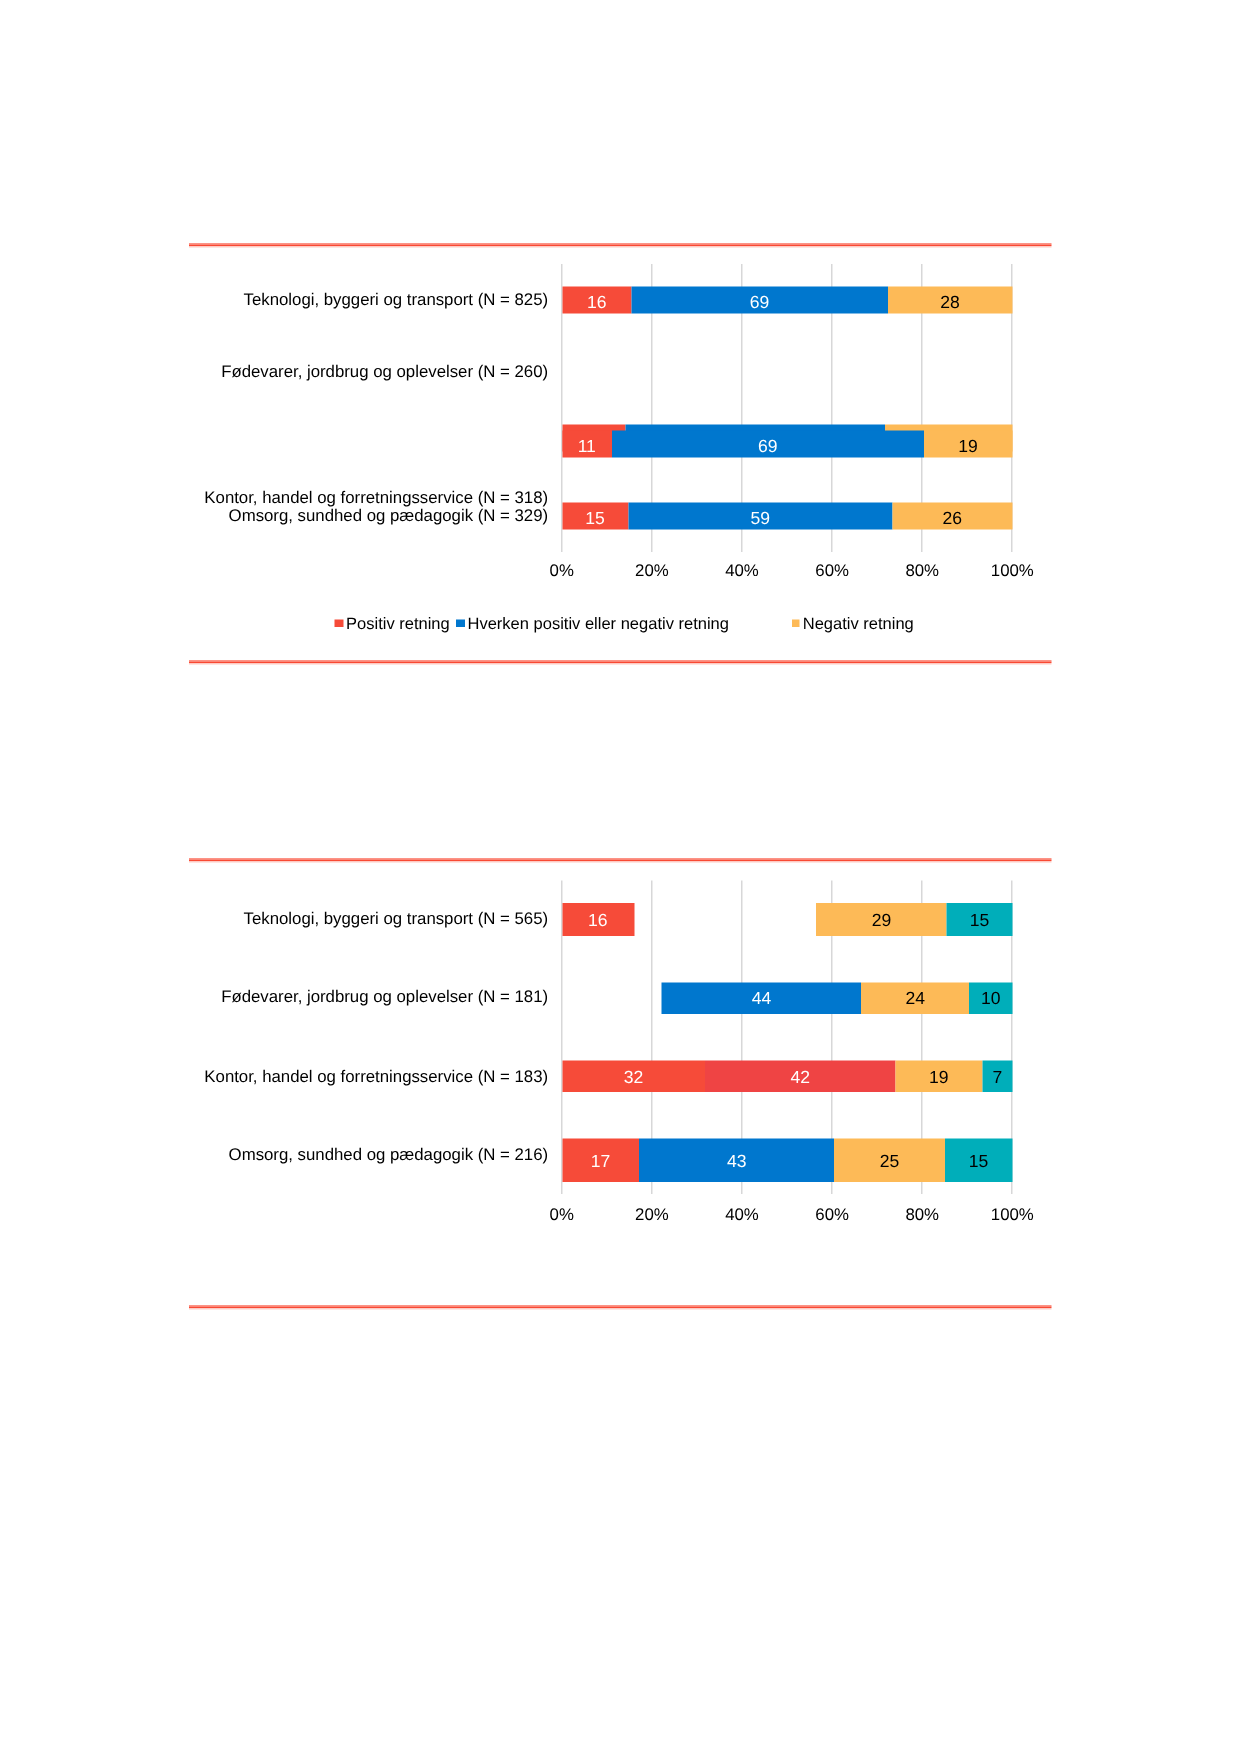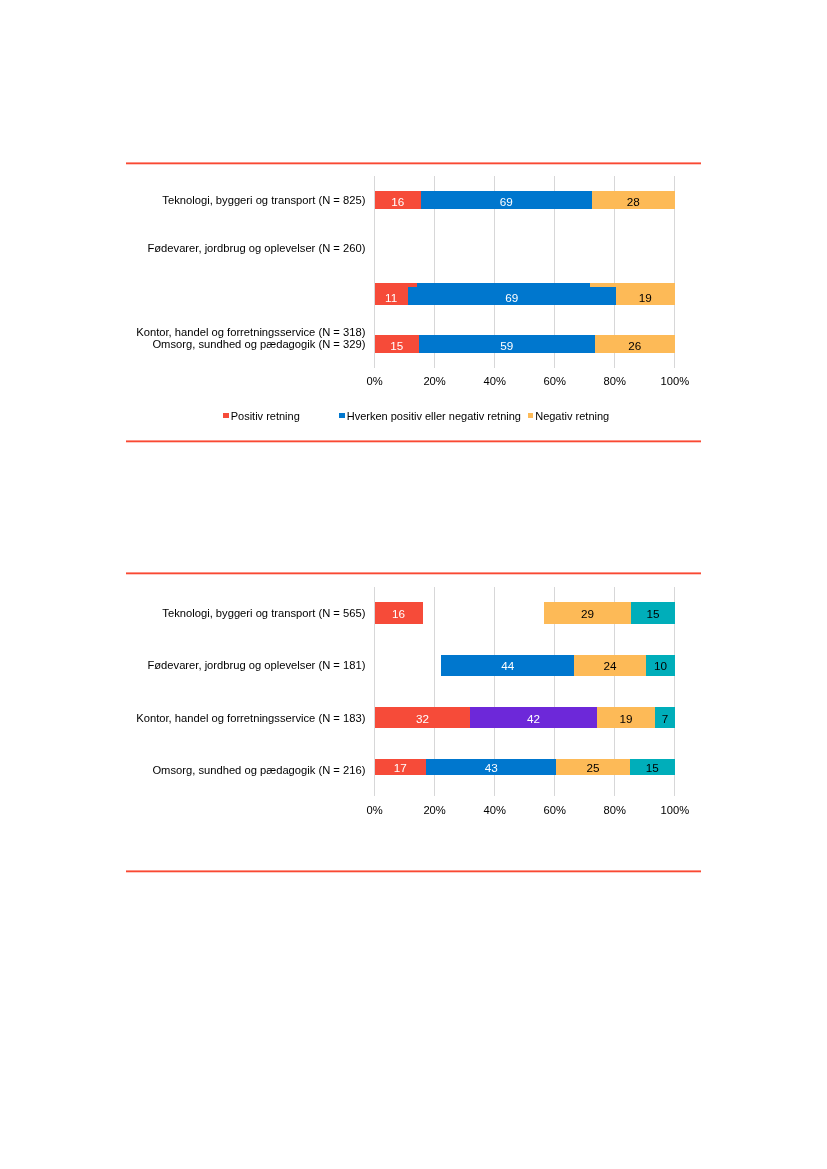--- a/index.html
+++ b/index.html
@@ -163,21 +163,21 @@
     <div class="tick-label" style="left: 454.66px; top: 373.2px;">40%</div>
     <div class="tick-label" style="left: 514.74px; top: 373.2px;">60%</div>
     <div class="tick-label" style="left: 574.82px; top: 373.2px;">80%</div>
     <div class="tick-label" style="left: 634.9px; top: 373.2px;">100%</div>
 
     <div class="legend" style="top: 409.5px;">
       <div class="legend-item" style="left: 223px;">
         <span class="legend-swatch" style="background: rgb(246, 75, 57);"></span>
         <span class="legend-text">Positiv retning</span>
       </div>
-      <div class="legend-item" style="left: 339px;">
+      <div class="legend-item" style="left: 304px;">
         <span class="legend-swatch" style="background: rgb(0, 119, 206);"></span>
         <span class="legend-text">Hverken positiv eller negativ retning</span>
       </div>
       <div class="legend-item" style="left: 527.5px;">
         <span class="legend-swatch" style="background: rgb(253, 186, 87);"></span>
         <span class="legend-text">Negativ retning</span>
       </div>
     </div>
 
     <div class="rule" style="left: 125.5px; width: 575.5px; top: 440px;">
@@ -233,31 +233,31 @@
           <span>24</span>
         </div>
       <div class="seg dark" style="width: 9.6%; background: rgb(0, 174, 186); color: rgb(0, 0, 0);">
           <span>10</span>
         </div>
     </div>
     <div class="bar-row" style="left: 374.5px; width: 300.4px; top: 706.966px; height: 21.318px;">
       <div class="seg light" style="width: 31.9%; background: rgb(246, 75, 57); color: rgb(255, 255, 255);">
           <span>32</span>
         </div>
-      <div class="seg light" style="width: 42.1%; background: #6d28d9; color: rgb(255, 255, 255);">
+      <div class="seg light" style="width: 42.1%; background: #ef4444; color: rgb(255, 255, 255);">
           <span>42</span>
         </div>
       <div class="seg dark" style="width: 19.4%; background: rgb(253, 186, 87); color: rgb(0, 0, 0);">
           <span>19</span>
         </div>
       <div class="seg dark" style="width: 6.6%; background: rgb(0, 174, 186); color: rgb(0, 0, 0);">
           <span>7</span>
         </div>
     </div>
-    <div class="bar-row" style="left: 374.5px; width: 300.4px; top: 759.216px; height: 16px;">
+    <div class="bar-row" style="left: 374.5px; width: 300.4px; top: 759.216px; height: 29px;">
       <div class="seg light" style="width: 17.2%; background: rgb(246, 75, 57); color: rgb(255, 255, 255);">
           <span>17</span>
         </div>
       <div class="seg light" style="width: 43.3%; background: rgb(0, 119, 206); color: rgb(255, 255, 255);">
           <span>43</span>
         </div>
       <div class="seg dark" style="width: 24.5%; background: rgb(253, 186, 87); color: rgb(0, 0, 0);">
           <span>25</span>
         </div>
       <div class="seg dark" style="width: 15%; background: rgb(0, 174, 186); color: rgb(0, 0, 0);">

